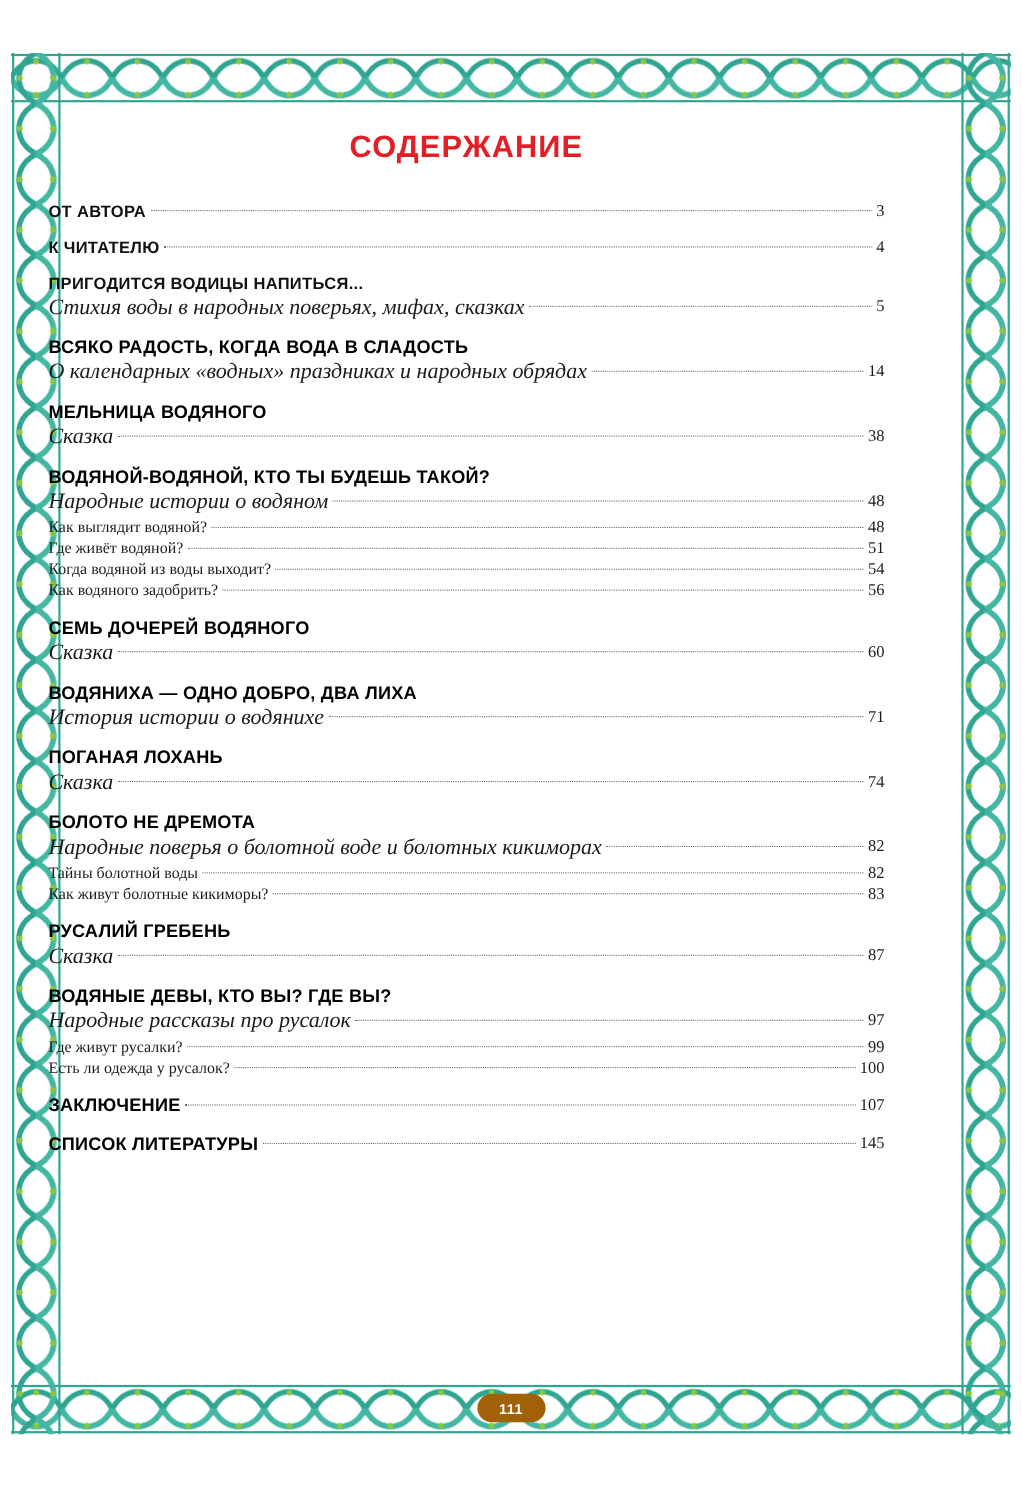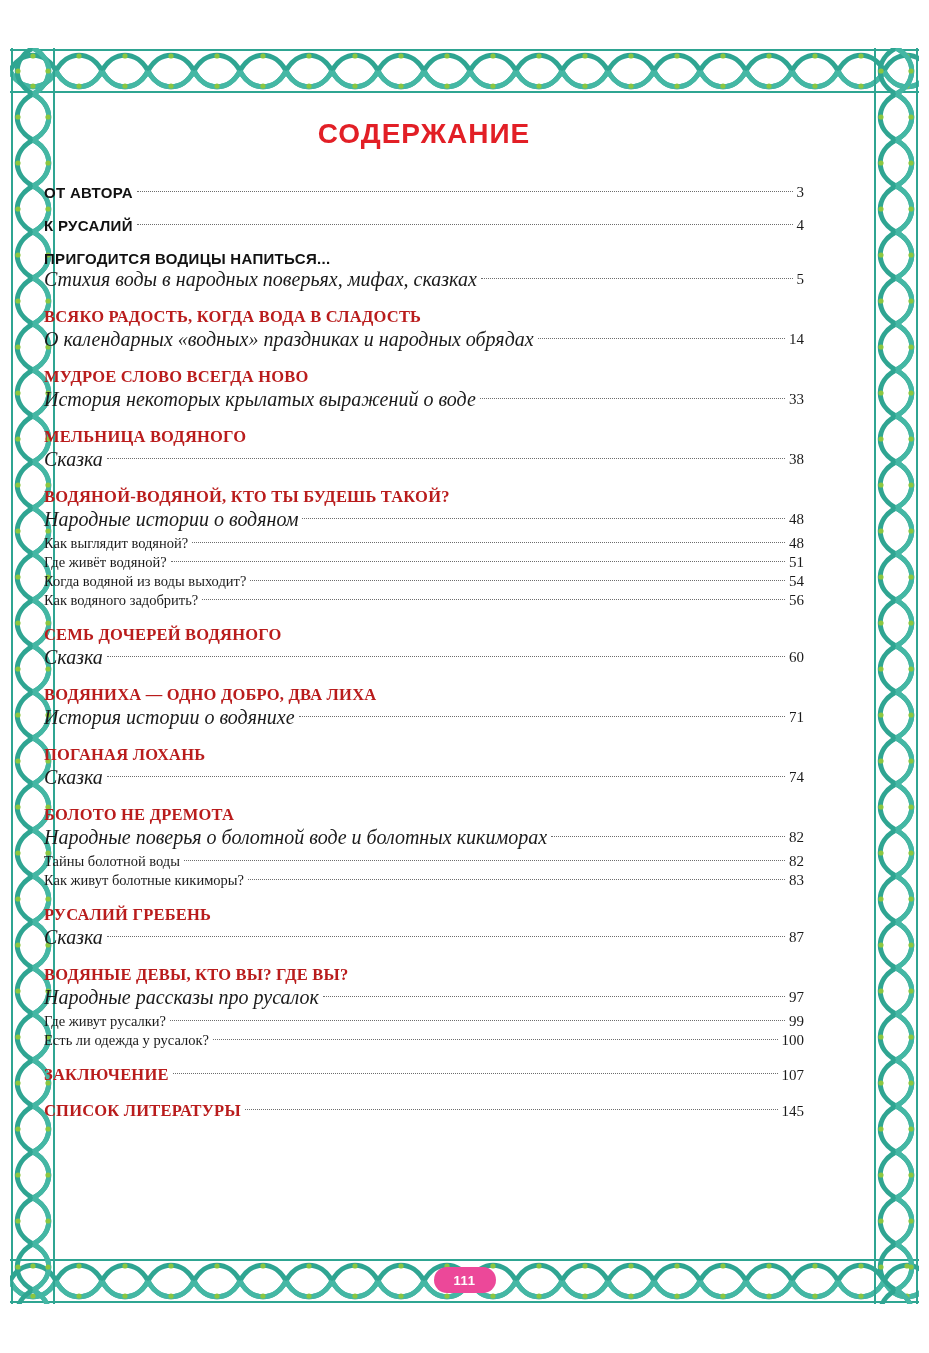--- a/index.html
+++ b/index.html
@@ -48,21 +48,21 @@
 
   
   .page-number {
     position: absolute;
     left: 50%;
     top: 1267px;
     transform: translateX(-50%);
     width: 62px;
     height: 26px;
     border-radius: 13px;
-    background: #ec4899;
+    background: #a16207;
     color: #ffffff;
     font-family: "Liberation Sans", sans-serif;
     font-size: 13px;
     font-weight: bold;
     display: flex;
     align-items: center;
     justify-content: center;
     letter-spacing: 0.5px;
     z-index: 6;
   }
@@ -106,24 +106,24 @@
   }
   .row .pageno {
     white-space: nowrap;
     font-family: "Liberation Serif", serif;
     font-size: 15px;
     color: #1a1a1a;
   }
 
   
   .heading {
-    font-family: Liberation Serif, serif;
+    font-family: Liberation Sans, sans-serif;
     font-weight: bold;
     font-size: 16.5px;
-    color: #b91c1c;
+    color: #000000;
     letter-spacing: 0.2px;
   }
   .heading-sans {
     font-family: "Liberation Sans", sans-serif;
     font-weight: bold;
     font-size: 15px;
     color: #111111;
     letter-spacing: 0.3px;
   }
   .sub {
@@ -203,21 +203,21 @@
     <div id="toc-list">
         <div class="entry">
           <div class="row">
             <span class="label heading-sans">ОТ АВТОРА</span>
             <span class="leader"></span>
             <span class="pageno">3</span>
           </div>
         </div>
         <div class="entry">
           <div class="row">
-            <span class="label heading-sans">К РУСАЛИЙ</span>
+            <span class="label heading-sans">К ЧИТАТЕЛЮ</span>
             <span class="leader"></span>
             <span class="pageno">4</span>
           </div>
         </div>
         <div class="entry">
           <div class="heading-sans headline-only">ПРИГОДИТСЯ ВОДИЦЫ НАПИТЬСЯ...</div>
           <div class="row">
             <span class="label sub">Стихия воды в народных поверьях, мифах, сказках</span>
             <span class="leader"></span>
             <span class="pageno">5</span>
@@ -225,28 +225,20 @@
         </div>
         <div class="entry">
           <div class="heading headline-only">ВСЯКО РАДОСТЬ, КОГДА ВОДА В СЛАДОСТЬ</div>
           <div class="row">
             <span class="label sub">О календарных «водных» праздниках и народных обрядах</span>
             <span class="leader"></span>
             <span class="pageno">14</span>
           </div>
         </div>
         <div class="entry">
-          <div class="heading headline-only">МУДРОЕ СЛОВО ВСЕГДА НОВО</div>
-          <div class="row">
-            <span class="label sub">История некоторых крылатых выражений о воде</span>
-            <span class="leader"></span>
-            <span class="pageno">33</span>
-          </div>
-        </div>
-        <div class="entry">
           <div class="heading headline-only">МЕЛЬНИЦА ВОДЯНОГО</div>
           <div class="row">
             <span class="label sub">Сказка</span>
             <span class="leader"></span>
             <span class="pageno">38</span>
           </div>
         </div>
         <div class="entry">
           <div class="heading headline-only">ВОДЯНОЙ-ВОДЯНОЙ, КТО ТЫ БУДЕШЬ ТАКОЙ?</div>
           <div class="row">

